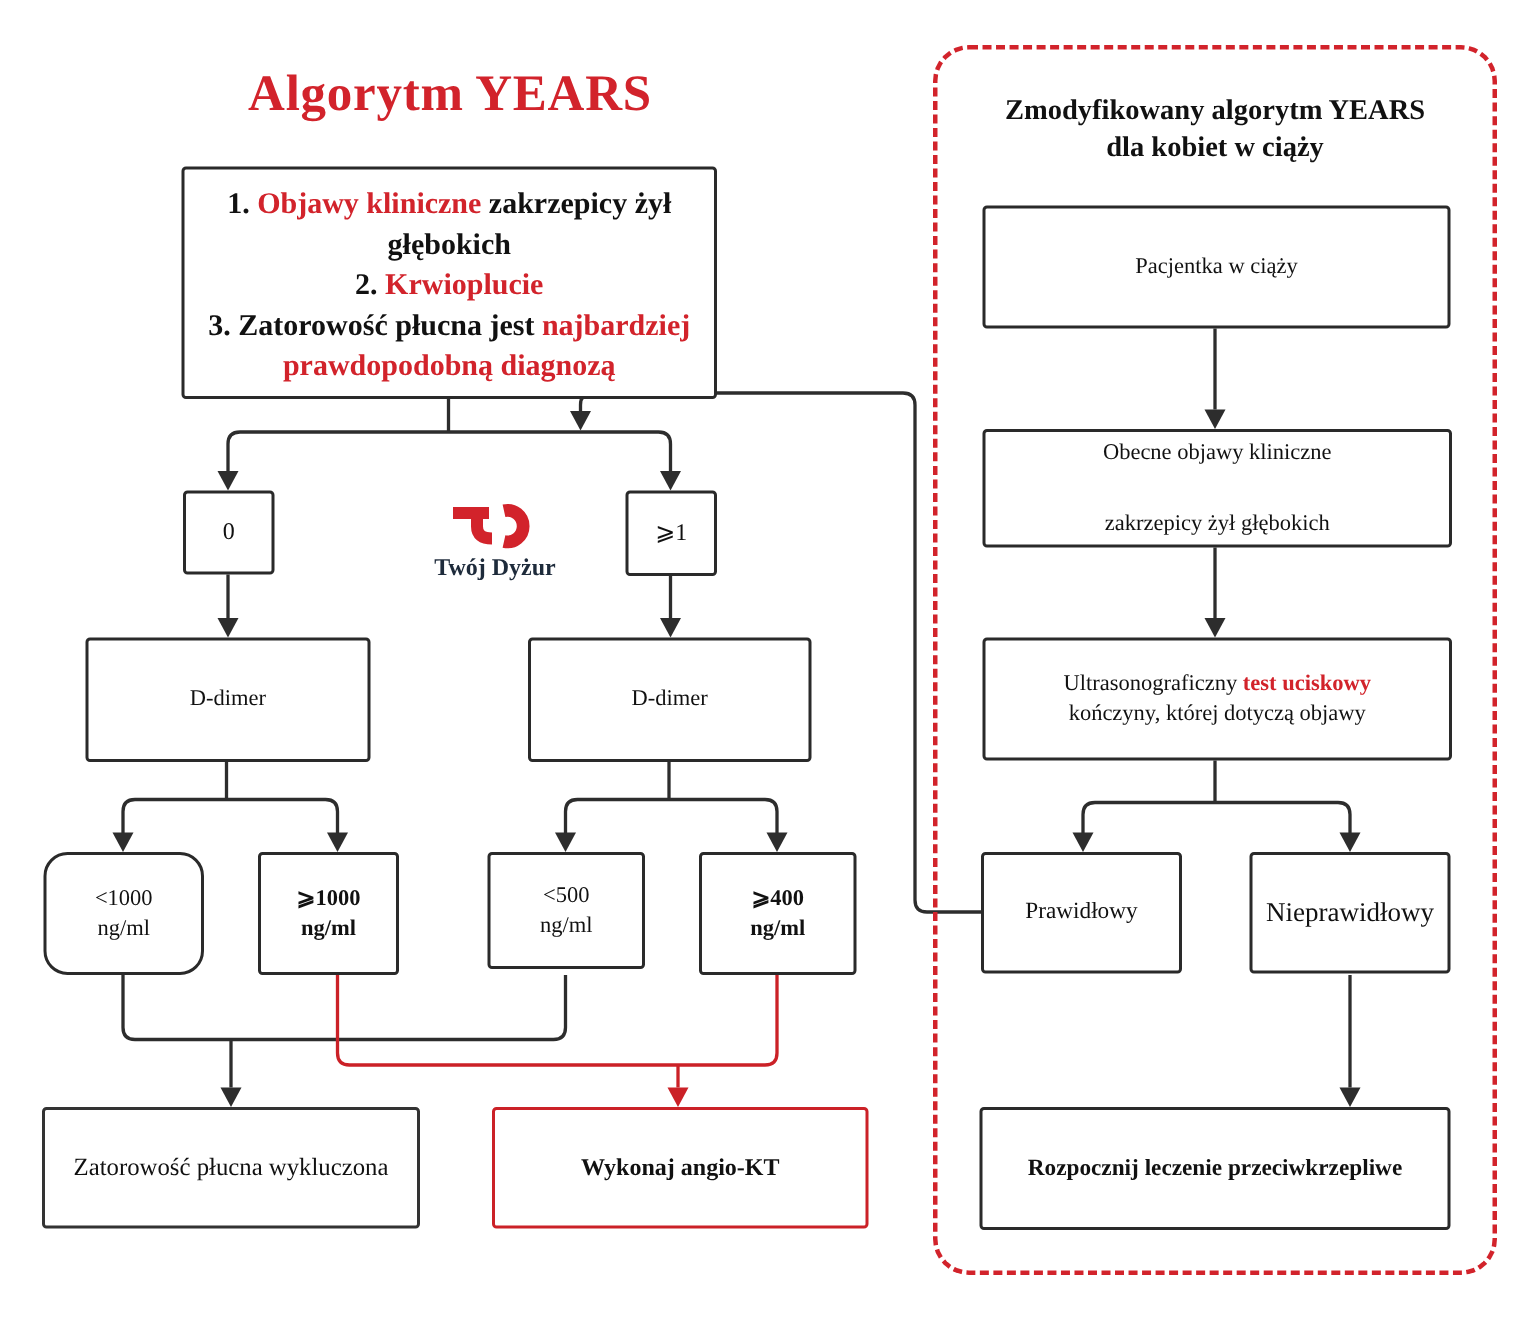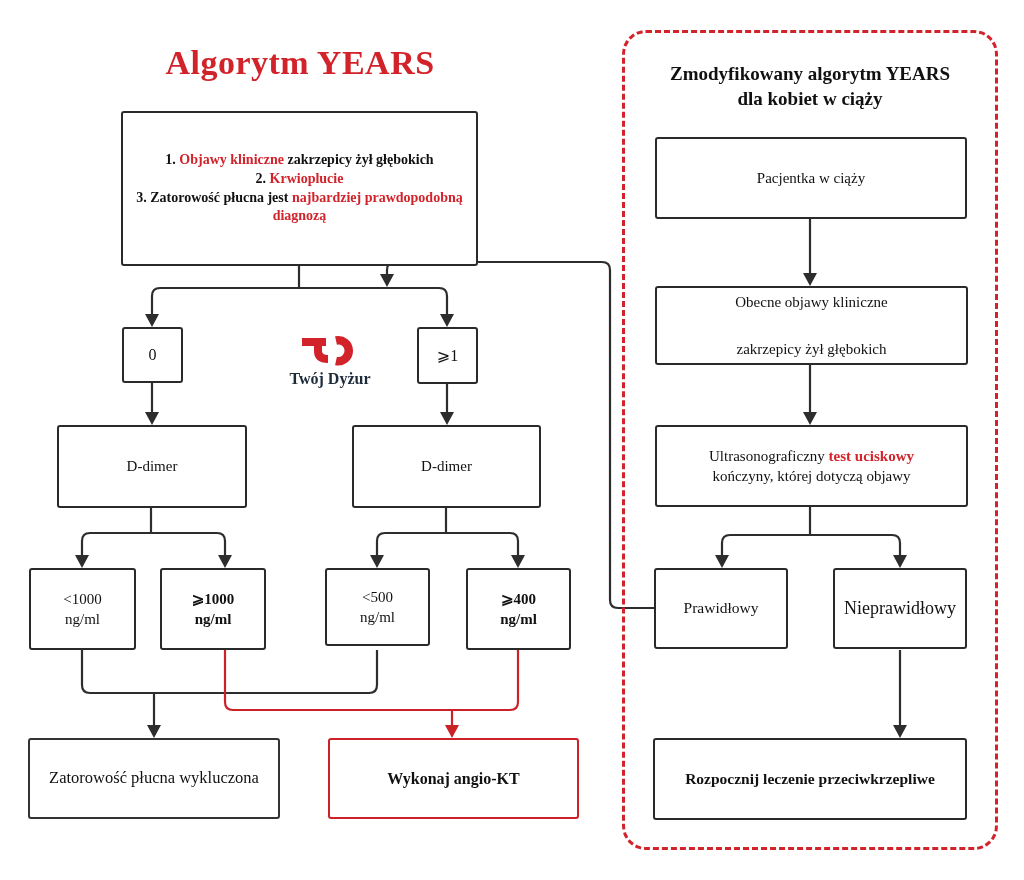--- a/index.html
+++ b/index.html
@@ -22,29 +22,29 @@
     position:absolute;background:#fff;border:2px solid #2a2a2a;border-radius:3px;
     display:flex;flex-direction:column;align-items:center;justify-content:center;
     text-align:center;font-size:15px;line-height:1.35;box-sizing:border-box;padding:4px 8px;
   }
   .red{color:var(--accent-red);}
   .bold{font-weight:700;}
   .main-title{
     position:absolute;left:120px;top:44px;width:360px;margin:0;text-align:center;
     font-size:34px;font-weight:700;color:var(--accent-red);letter-spacing:.5px;
   }
-  .criteria{left:121px;top:111px;width:357px;height:155px;justify-content:center;
-    font-weight:700;font-size:14px;padding:6px 12px;}
+  .criteria{left:121px;top:111px;width:357px;height:155px;justify-content:flex-end;
+    font-weight:700;font-size:20px;padding:6px 12px;}
   .criteria .crit-line{display:block;}
   .node-zero{left:122px;top:327px;width:61px;height:56px;font-size:16px;}
   .node-geq1{left:417px;top:327px;width:61px;height:57px;font-size:16px;}
   .node-ddl{left:57px;top:425px;width:190px;height:83px;}
   .node-ddr{left:352px;top:425px;width:189px;height:83px;}
-  .node-lt1000{left:29px;top:568px;width:107px;height:82px;}
-  .node-ge1000{left:160px;top:568px;width:106px;height:82px;font-weight:700;}
+  .node-lt1000{left:29px;top:568px;width:107px;height:82px;border-radius:16px;}
+  .node-ge1000{left:172px;top:568px;width:94px;height:82px;font-weight:700;}
   .node-lt500{left:325px;top:568px;width:105px;height:78px;}
   .node-ge500{left:466px;top:568px;width:105px;height:82px;font-weight:700;}
   .node-excluded{left:28px;top:738px;width:252px;height:81px;font-size:16.5px;border-color:#333;}
   .node-angio{left:328px;top:738px;width:251px;height:81px;font-size:16px;font-weight:700;
     border:2px solid var(--connector-red);}
   .unit{display:block;}
   .panel{
     position:absolute;left:622px;top:30px;width:376px;height:820px;box-sizing:border-box;
     border:3px dashed var(--accent-red);border-radius:24px;background:transparent;
   }

